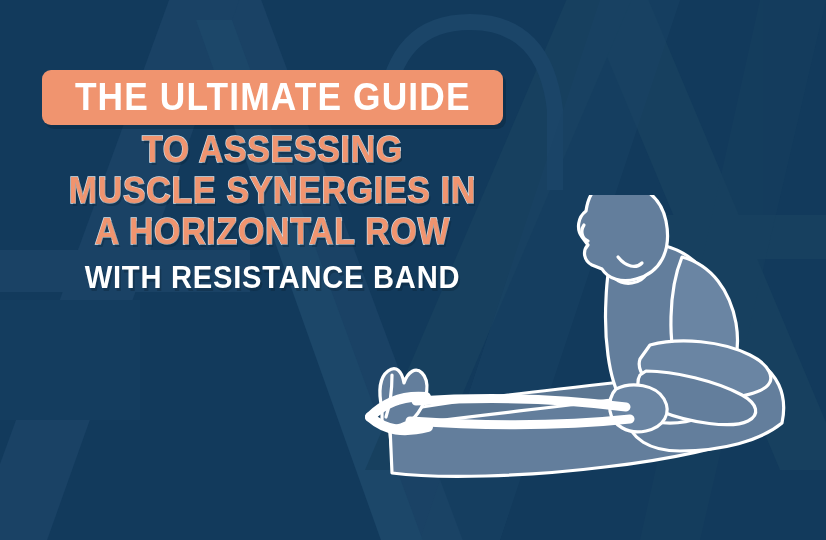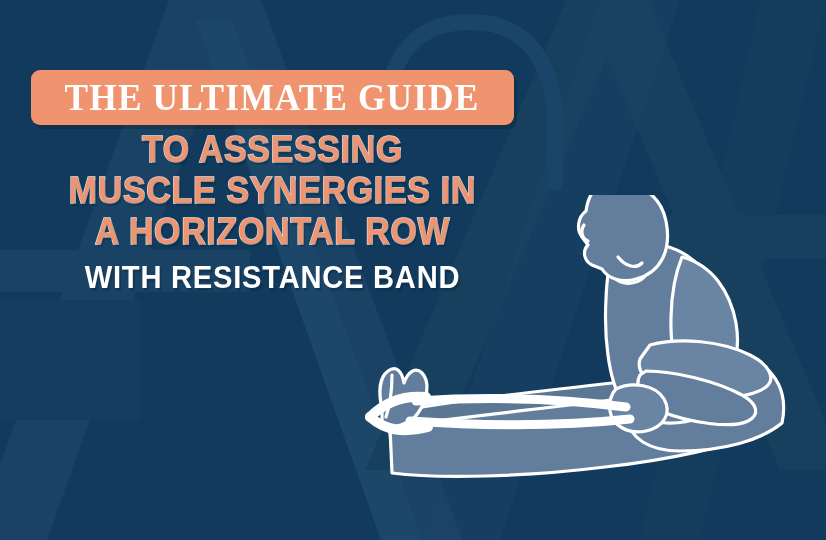--- a/index.html
+++ b/index.html
@@ -34,21 +34,20 @@
     left:0;top:70px;
     width:545px;
     text-align:center;
     z-index:5;
   }
 
   .ribbon-wrap{
     display:flex;
     justify-content:center;
     margin-bottom:6px;
-    font-family:Liberation Serif, serif;
   }
   .ribbon{
     position:relative;
     display:inline-block;
     background:#f0946f;
     border-radius:9px;
     padding:9px 18px 10px 18px;
     box-shadow:3px 4px 0 rgba(8,30,48,.30);
   }
   .ribbon .ribbon-text{

